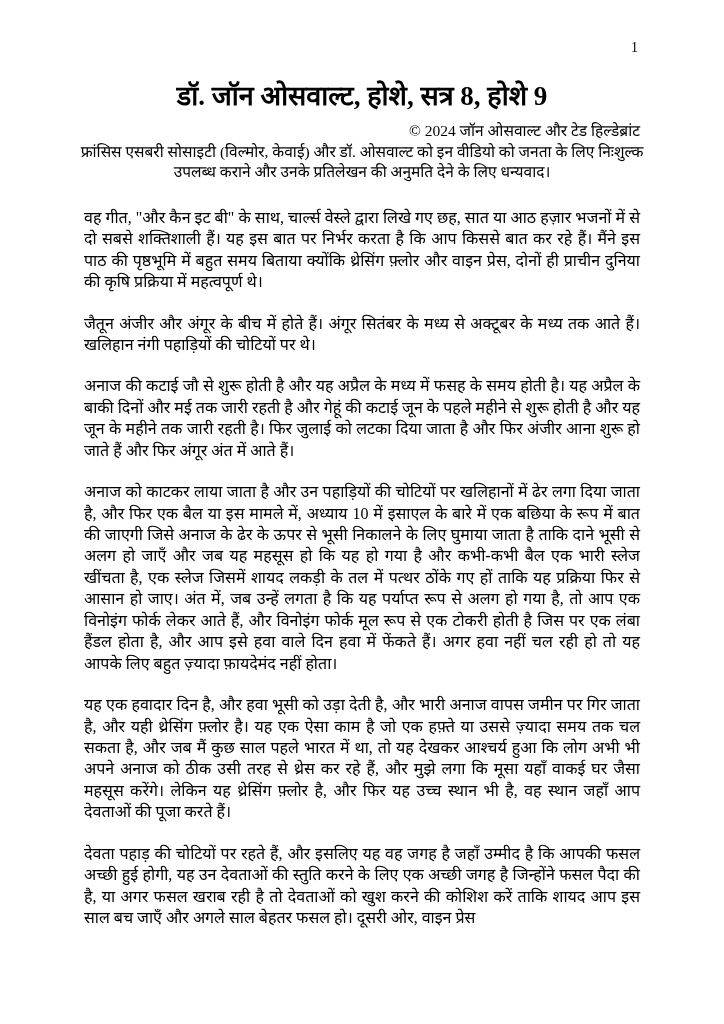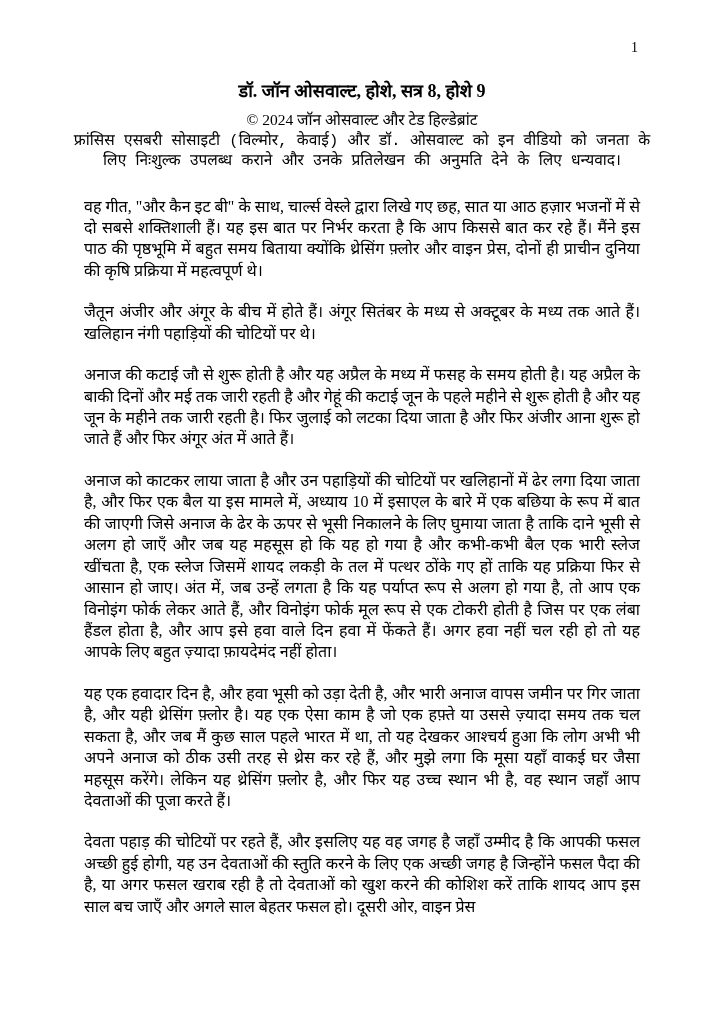--- a/index.html
+++ b/index.html
@@ -20,38 +20,37 @@
     }
     .page-number {
       position: absolute;
       top: 40px;
       right: 86px;
       font-size: 14px;
       color: #000000;
     }
     .title {
       margin-top: 44px;
-      font-size: 18px;
+      font-size: 27px;
       font-weight: bold;
       text-align: center;
       line-height: 1.25;
       margin-bottom: 7px;
     }
     .copyright {
       font-size: 15.5px;
-      text-align: center;
+      text-align: right;
       line-height: 1.3;
       margin-bottom: 1px;
     }
     .acknowledgement {
       font-size: 15.5px;
       text-align: center;
       line-height: 1.32;
       margin: 0 -14px 24px -14px;
-      font-family: Liberation Mono, monospace;
     }
     .body-text p {
       font-size: 16px;
       line-height: 1.34;
       text-align: justify;
       margin-bottom: 20px;
     }
     .body-text p:last-child { margin-bottom: 0; }
   </style>
 </head>

